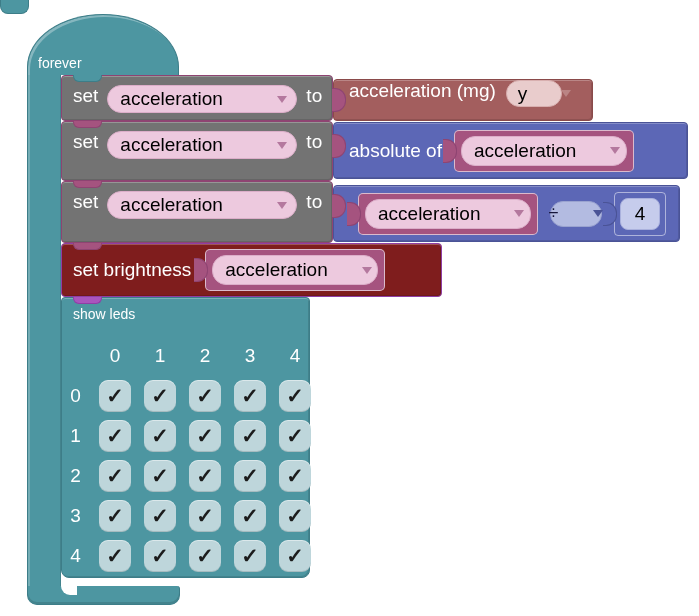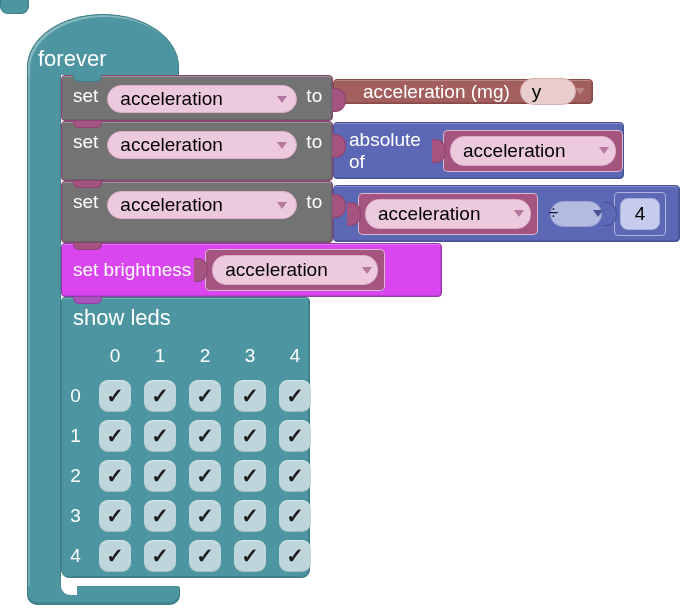--- a/index.html
+++ b/index.html
@@ -1,19 +1,19 @@
 <!DOCTYPE html>
 <html><head>
 <meta charset="utf-8">
 <style>
   html,body{margin:0;padding:0;background:#fff;}
   #canvas{position:relative;width:699px;height:616px;background:#ffffff;overflow:hidden;
           font-family:"Liberation Sans",sans-serif;}
   .abs{position:absolute;box-sizing:border-box;}
-  .wt{color:#fff;font-size:22px;line-height:1;}
+  .wt{color:#fff;font-size:14px;line-height:1;}
 
   
   .hat{left:27px;top:14px;width:152px;height:61px;background:#4D96A1;
        border:1px solid #3D7D88;border-bottom:none;
        border-radius:80px 80px 0 0 / 56px 56px 0 0;
        box-shadow:inset 2px 2px 0 rgba(255,255,255,.32);}
   .hat-label{position:absolute;left:10px;bottom:5px;}
   .spine{left:27px;top:74px;width:34px;height:512px;background:#4D96A1;
          border-left:1px solid #3D7D88;
          box-shadow:inset 2px 0 0 rgba(255,255,255,.22), inset -1px 0 0 rgba(0,0,0,.12);}
@@ -23,29 +23,29 @@
   .foot-carve{left:61px;top:586px;width:16px;height:9px;background:#fff;
               border-bottom-left-radius:16px;}
 
   
   .blk{position:absolute;box-sizing:border-box;border-radius:4px;display:flex;
        align-items:flex-start;color:#fff;font-size:19px;
        box-shadow:inset 0 1px 0 rgba(255,255,255,.25), inset -1px -1px 0 rgba(0,0,0,.12);}
   .magenta{background:#737373;border:1px solid #8E4472;}
   .red{background:#A35E5E;border:1px solid #8A4A4A;}
   .blue{background:#5C67B6;border:1px solid #4A5396;}
-  .purple{background:#d946ef;border:1px solid #8F3EA5;}
+  .purple{background:#7f1d1d;border:1px solid #8F3EA5;}
   .teal{background:#4D96A1;border:1px solid #3D7D88;}
 
   .set-blk{padding:9px 0 0 11px;gap:9px;}
   .set1{left:61px;top:75px;width:272px;height:46px;}
   .set2{left:61px;top:121px;width:272px;height:60px;}
   .set3{left:61px;top:181px;width:272px;height:62px;}
-  .val1{left:333px;top:79px;width:260px;height:25px;align-items:center;gap:10px;padding-left:29px;}
-  .val2{left:333px;top:122px;width:291px;height:57px;align-items:center;gap:12px;padding-left:15px;}
+  .val1{left:333px;top:79px;width:260px;height:42px;align-items:flex-start;gap:10px;padding-left:15px;}
+  .val2{left:333px;top:122px;width:355px;height:57px;align-items:center;gap:12px;padding-left:15px;}
   .val3{left:333px;top:185px;width:347px;height:57px;align-items:center;gap:12px;padding-left:24px;}
   .bright{left:61px;top:243px;width:381px;height:54px;align-items:center;gap:14px;padding-left:11px;}
   .leds{left:61px;top:297px;width:249px;height:281px;border-radius:4px 4px 8px 8px;padding-left:28px;}
   .leds-label{position:absolute;left:11px;top:9px;}
 
   
   .pill{display:flex;align-items:center;justify-content:space-between;cursor:pointer;
         background:#EDC9DE;border:1px solid #DCAEC9;border-radius:14px;
         padding:0 9px 0 12px;color:#000;font-size:19px;height:28px;box-sizing:border-box;gap:28px;}
   .set-pill{width:190px;}

